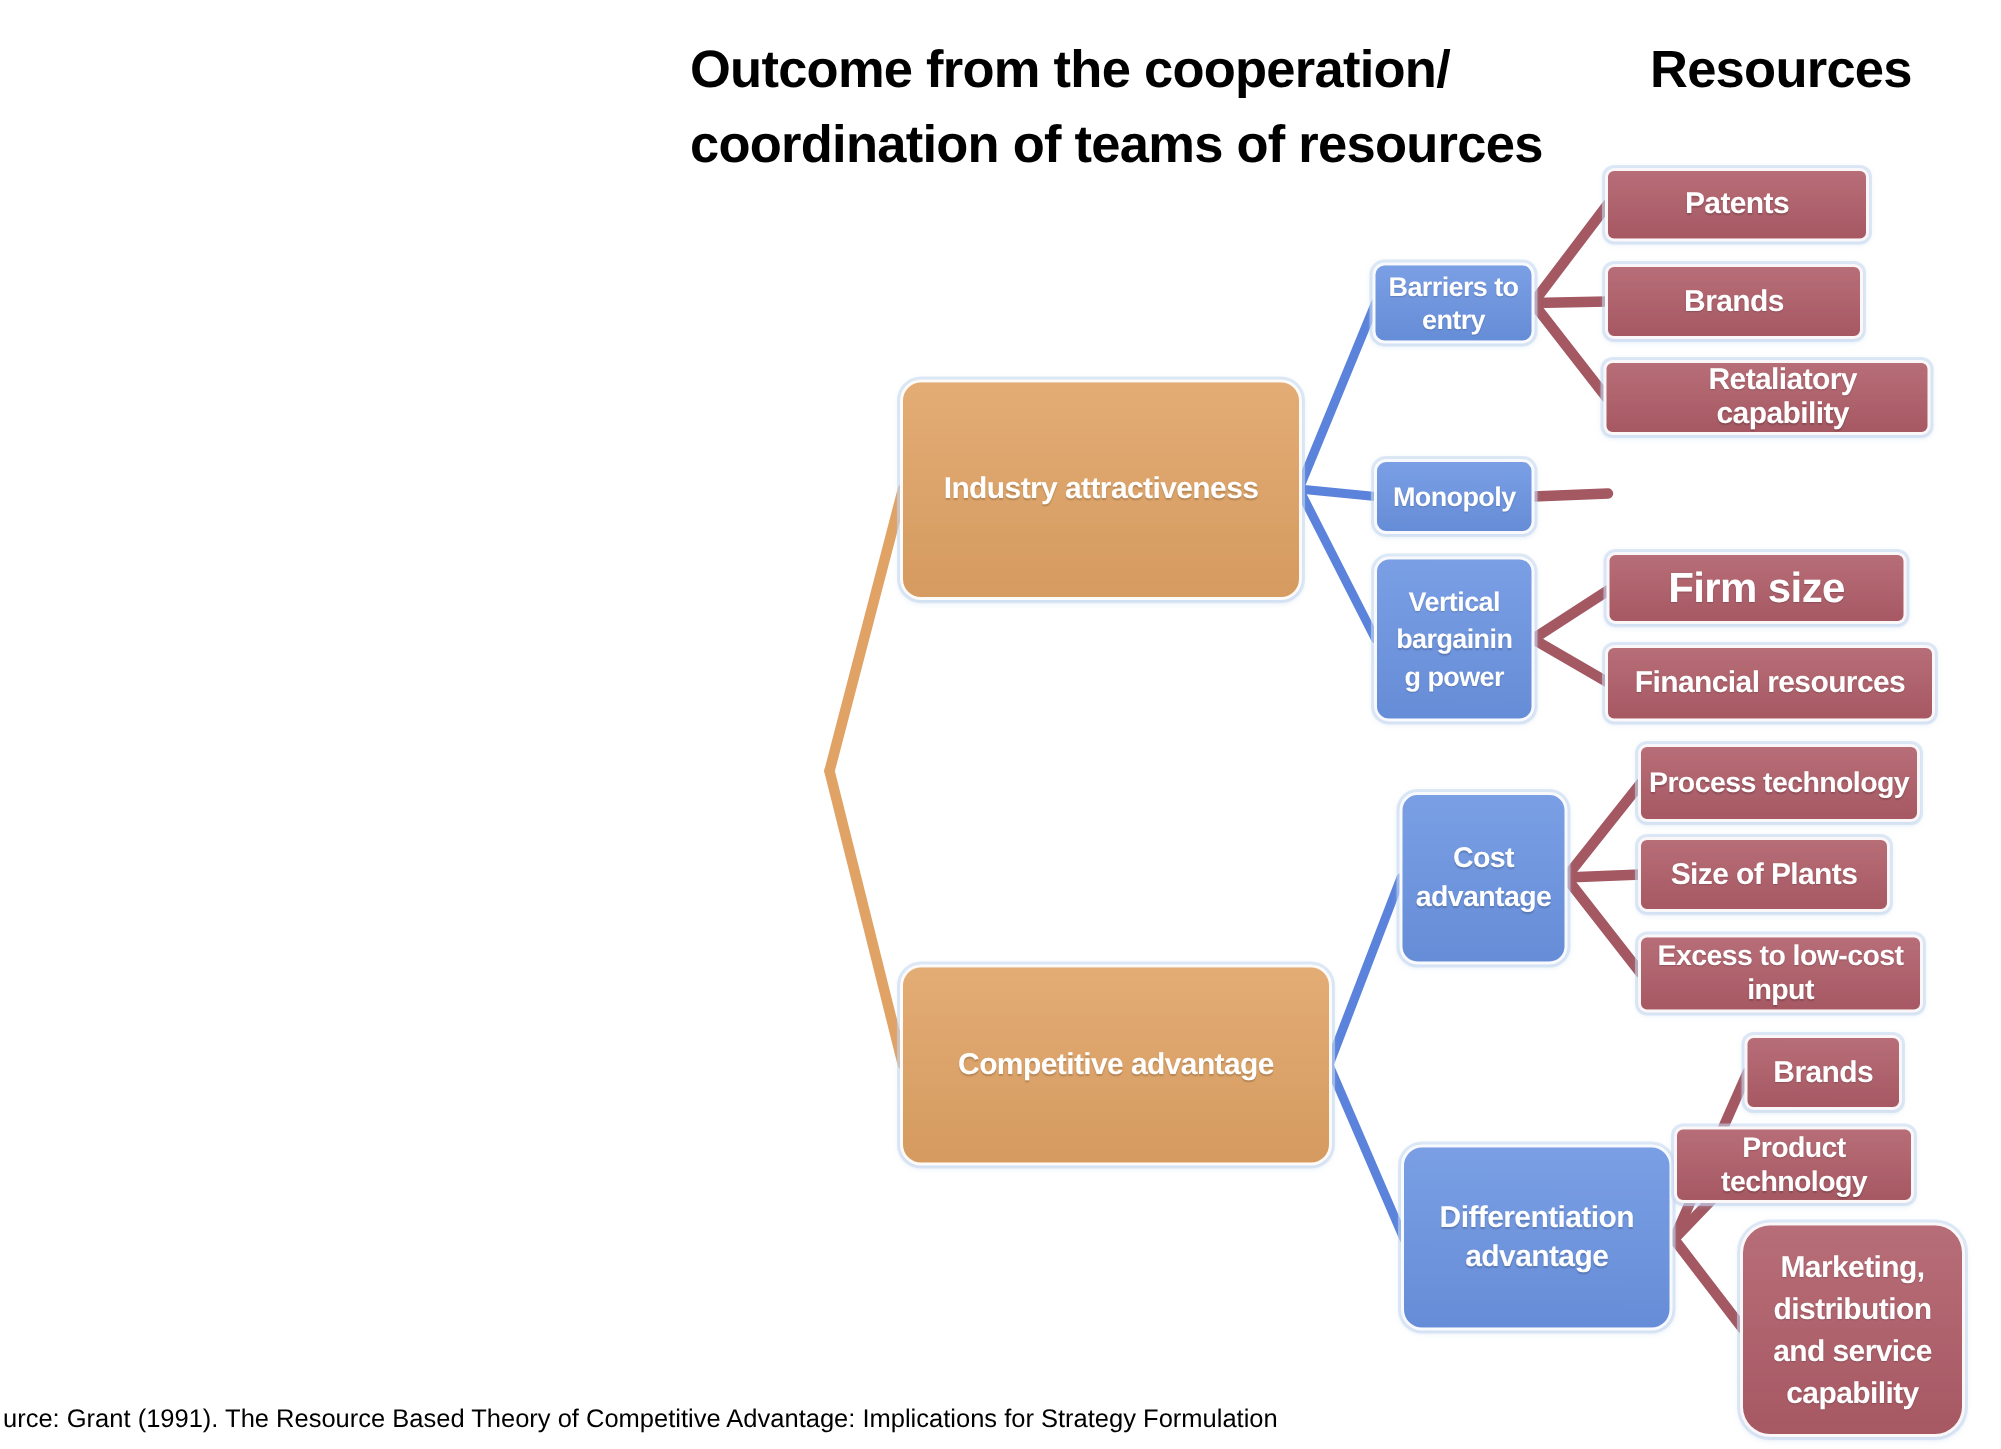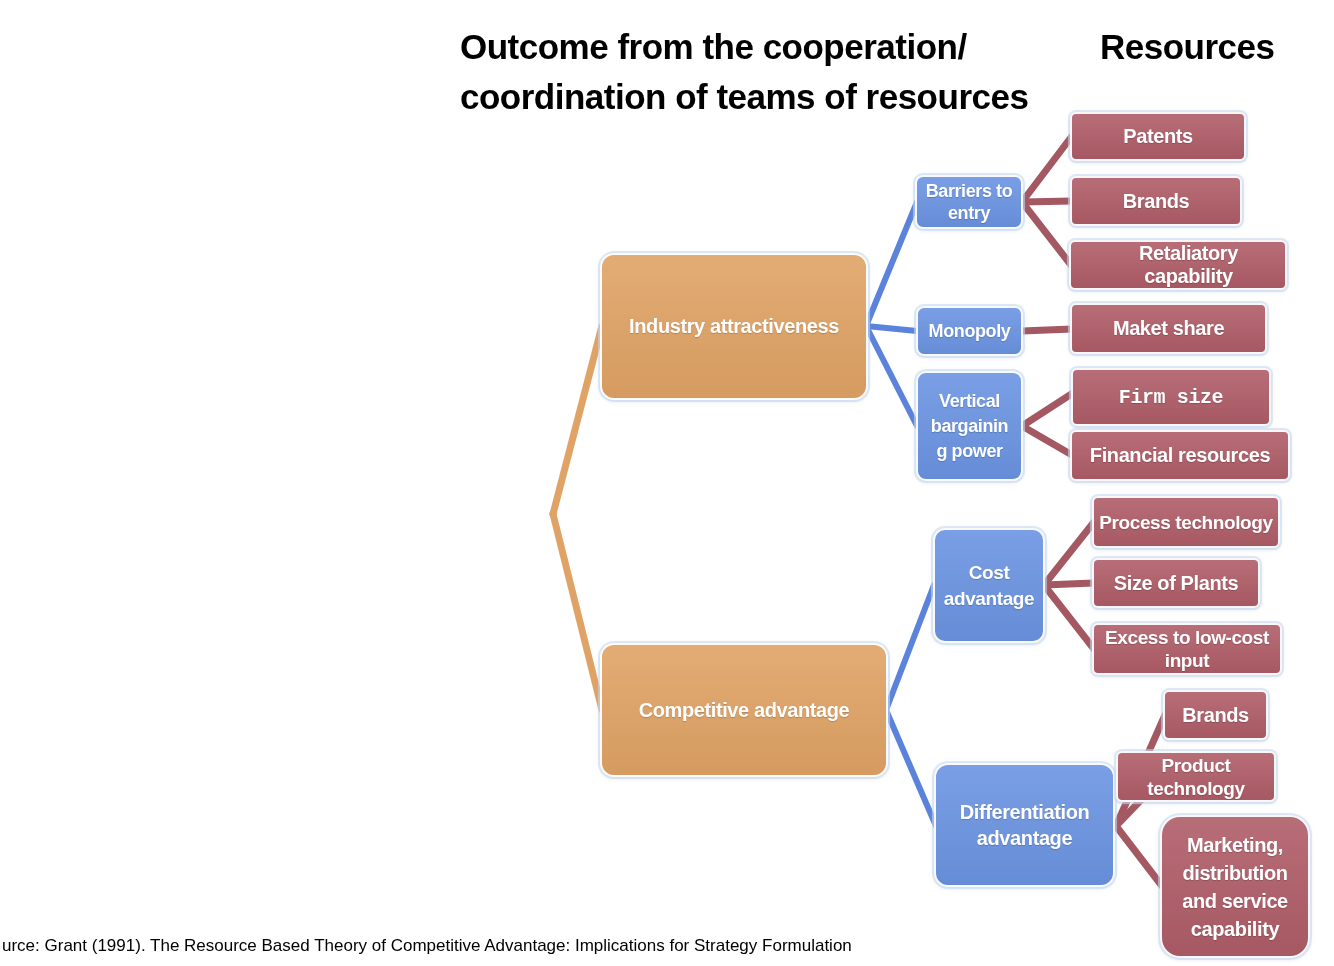--- a/index.html
+++ b/index.html
@@ -89,22 +89,21 @@
       <span class="stack-line">bargainin</span>
       <span class="stack-line">g power</span>
     </span>
   </div>
   <div class="node blue" style="left:933px;top:528px;width:112px;height:115px;border-radius:12px;font-size:19px;line-height:26px;">Cost advantage</div>
   <div class="node red" style="left:1070px;top:112px;width:176px;height:49px;border-radius:6px;font-size:20px;">Patents</div>
 
   <div class="node blue" style="left:934px;top:763px;width:181px;height:124px;border-radius:14px;font-size:20px;line-height:26px;">Differentiation advantage</div>
   <div class="node red" style="left:1070px;top:176px;width:172px;height:50px;border-radius:6px;font-size:20px;">Brands</div>
   <div class="node red" style="left:1069px;top:240px;width:218px;height:50px;border-radius:6px;font-size:20px;padding-left:25px;">Retaliatory capability</div>
-  <div class="node red" style="left:1070px;top:303px;width:197px;height:51px;border-radius:6px;font-size:20px;">Maket share</div>
-  <div class="node red" style="left:1071px;top:368px;width:200px;height:58px;border-radius:6px;font-size:20px;font-family:Liberation Mono, monospace;">Firm size</div>
+  <div class="node red" style="left:1071px;top:368px;width:200px;height:48px;border-radius:6px;font-size:28px;">Firm size</div>
   <div class="node red" style="left:1070px;top:430px;width:220px;height:51px;border-radius:6px;font-size:20px;">Financial resources</div>
   <div class="node red" style="left:1092px;top:496px;width:188px;height:52px;border-radius:6px;font-size:19px;line-height:23px;">Process technology</div>
   <div class="node red" style="left:1092px;top:558px;width:168px;height:50px;border-radius:6px;font-size:20px;">Size of Plants</div>
   <div class="node red" style="left:1092px;top:623px;width:190px;height:52px;border-radius:6px;font-size:19px;line-height:23px;">Excess to low-cost input</div>
   <div class="node red" style="left:1163px;top:690px;width:105px;height:50px;border-radius:6px;font-size:20px;">Brands</div>
   <div class="node red" style="left:1116px;top:751px;width:160px;height:51px;border-radius:6px;font-size:19px;line-height:23px;">Product technology</div>
   <div class="node red" style="left:1160px;top:815px;width:150px;height:143px;border-radius:20px;font-size:20px;line-height:28px;">Marketing, distribution and service capability</div>
 
   <div class="footer-text" style="left:2px;top:936px;">urce: Grant (1991). The Resource Based Theory of Competitive Advantage: Implications for Strategy Formulation</div>
 

